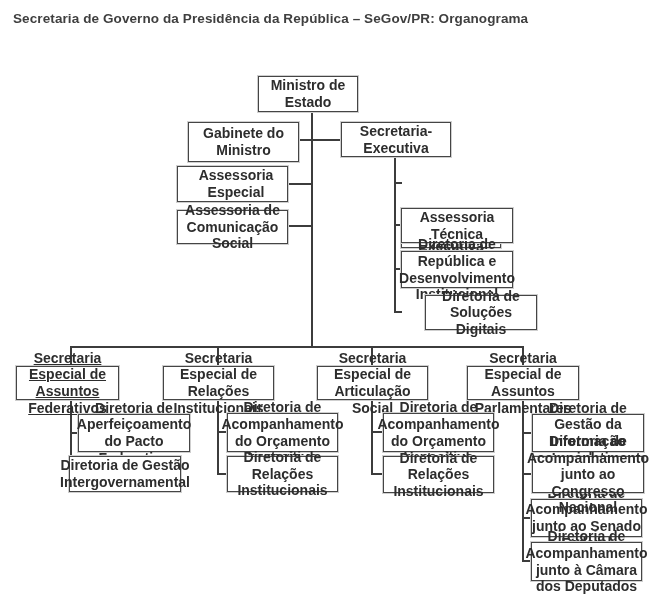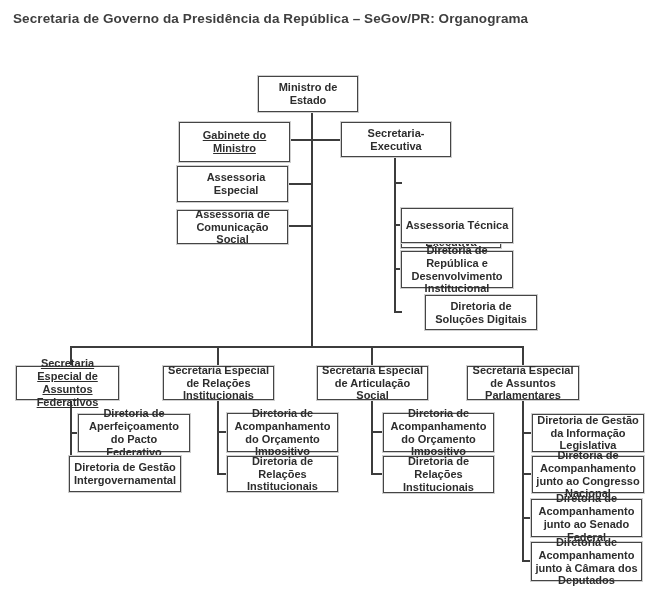--- a/index.html
+++ b/index.html
@@ -12,21 +12,21 @@
     font-family:"Liberation Sans","DejaVu Sans",sans-serif; overflow:hidden;
   }
   .title{
     position:absolute; left:13px; top:11px; font-size:13.5px; font-weight:bold;
     color:var(--title); letter-spacing:.1px; white-space:nowrap;
   }
   .node{
     position:absolute; box-sizing:border-box; background:var(--bg);
     border:1px solid var(--border); box-shadow:0 0 0 1px var(--halo);
     display:flex; align-items:center; justify-content:center; text-align:center;
-    font-size:11px; font-weight:bold; line-height:1.18; color:var(--text);
+    font-size:14px; font-weight:bold; line-height:1.18; color:var(--text);
     padding:2px 3px;
   }
   .hl,.vl{position:absolute; background:var(--line);}
 </style>
 </head>
 <body>
 
 <div id="canvas">
 
   <div class="title">Secretaria de Governo da Presidência da República – SeGov/PR: Organograma</div>
@@ -57,21 +57,21 @@
   <div class="vl" style="left:522px;top:400px;width:2px;height:162px;"></div>
   <div class="hl" style="left:522px;top:432px;width:11px;height:2px;"></div>
   <div class="hl" style="left:522px;top:473px;width:11px;height:2px;"></div>
   <div class="hl" style="left:522px;top:517px;width:10px;height:2px;"></div>
   <div class="hl" style="left:522px;top:560px;width:10px;height:2px;"></div>
 
   <div class="node" style="left:258px;top:76px;width:100px;height:36px;">
     <span>Ministro de Estado</span>
   </div>
 
-  <div class="node" style="left:179px;top:122px;width:111px;height:40px;text-decoration:underline;">
+  <div class="node" style="left:188px;top:122px;width:111px;height:40px;">
     <span>Gabinete do Ministro</span>
   </div>
   <div class="node" style="left:177px;top:166px;width:111px;height:36px;padding-left:10px;">
     <span>Assessoria Especial</span>
   </div>
   <div class="node" style="left:177px;top:210px;width:111px;height:34px;">
     <span>Assessoria de Comunicação Social</span>
   </div>
 
   <div class="node" style="left:341px;top:122px;width:110px;height:35px;">

